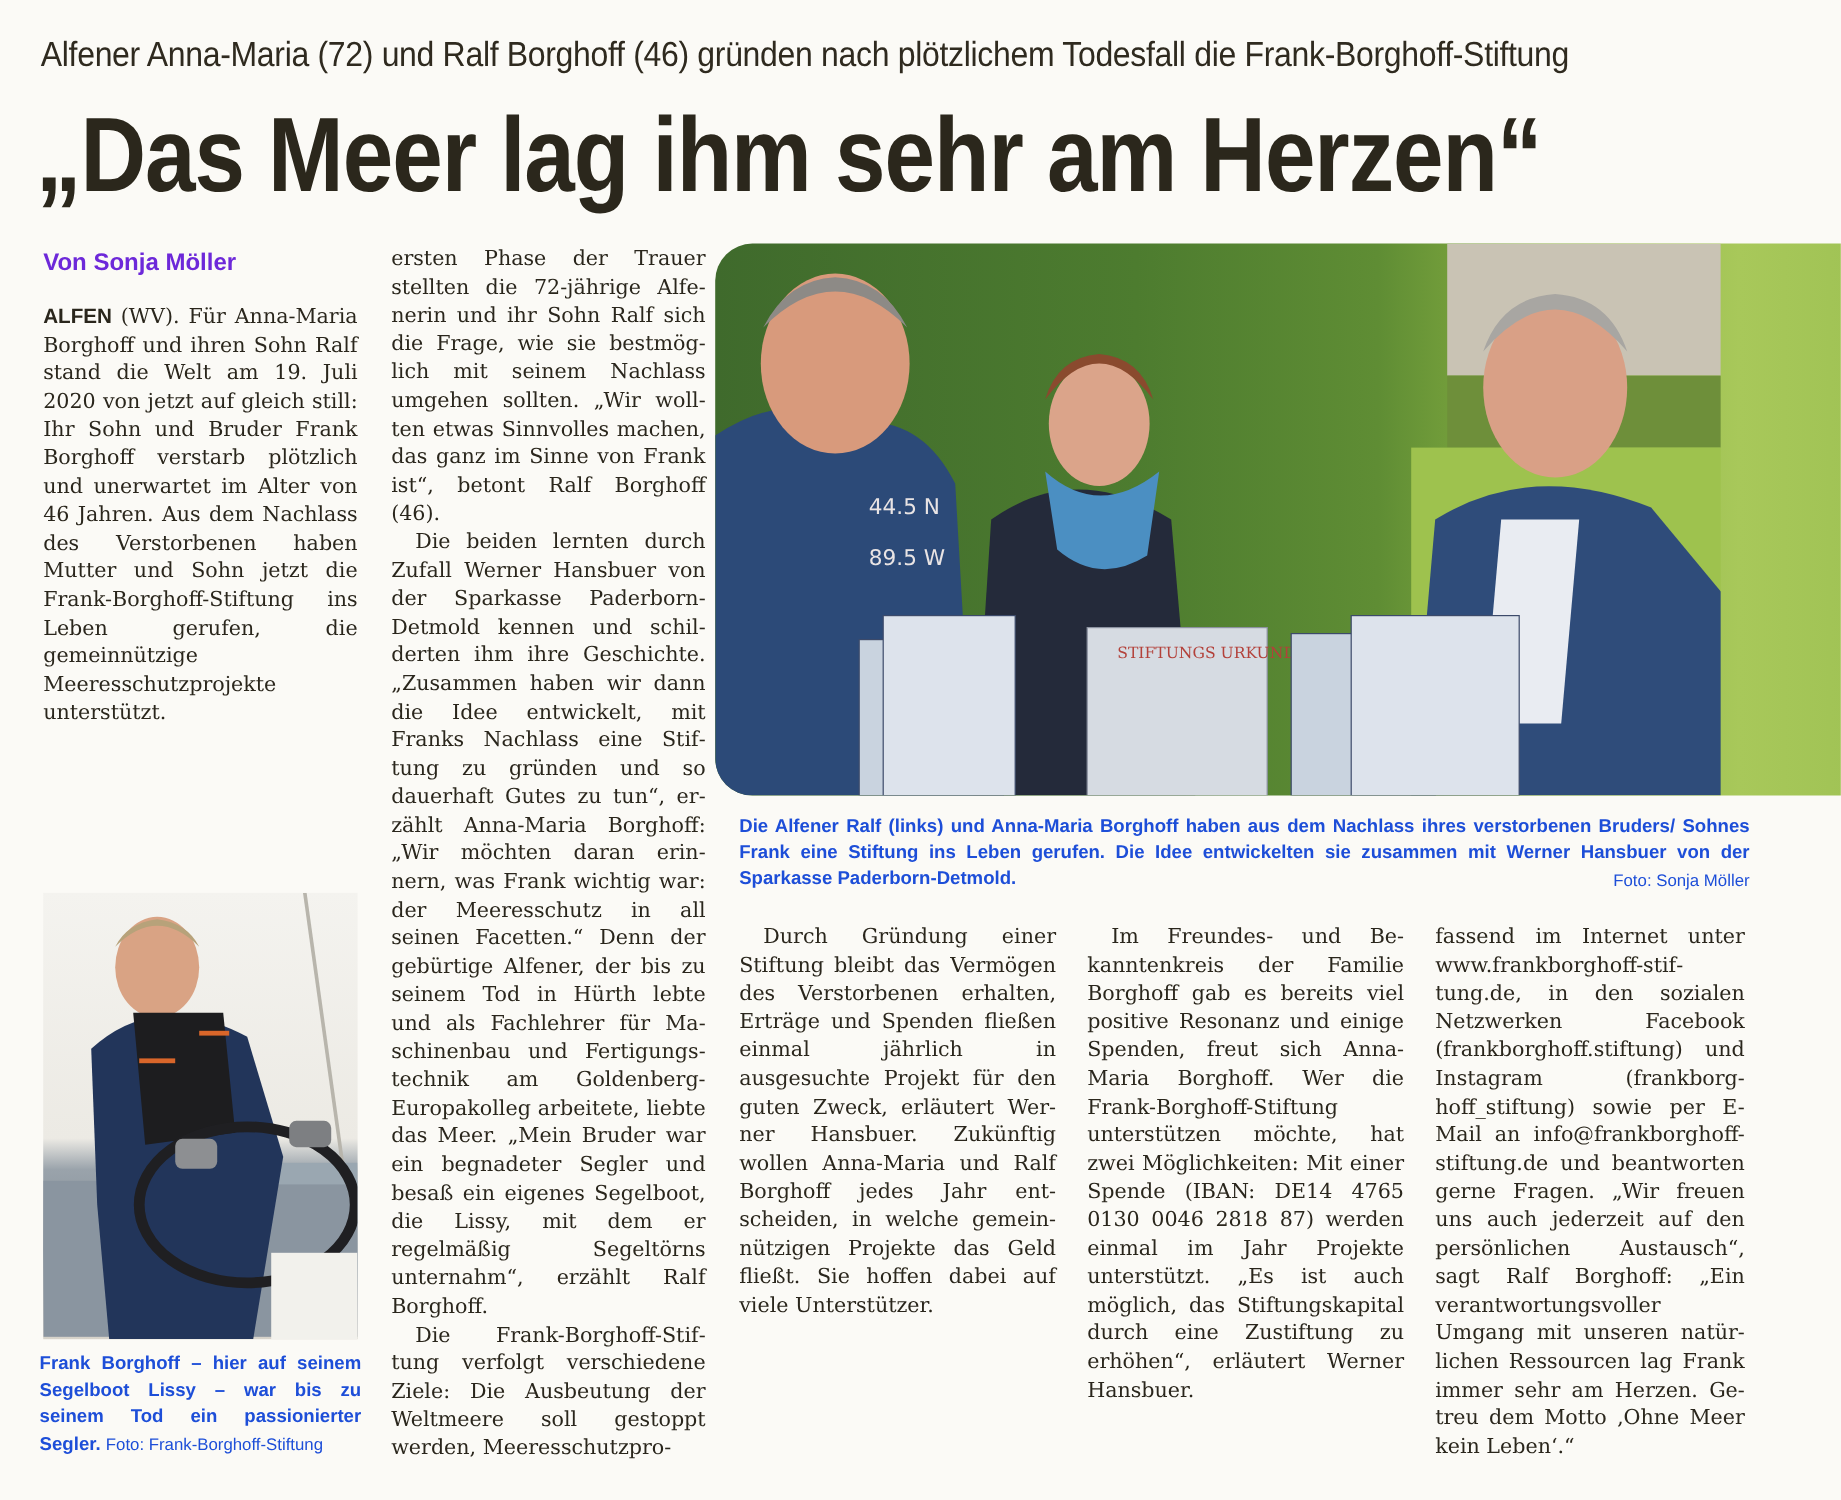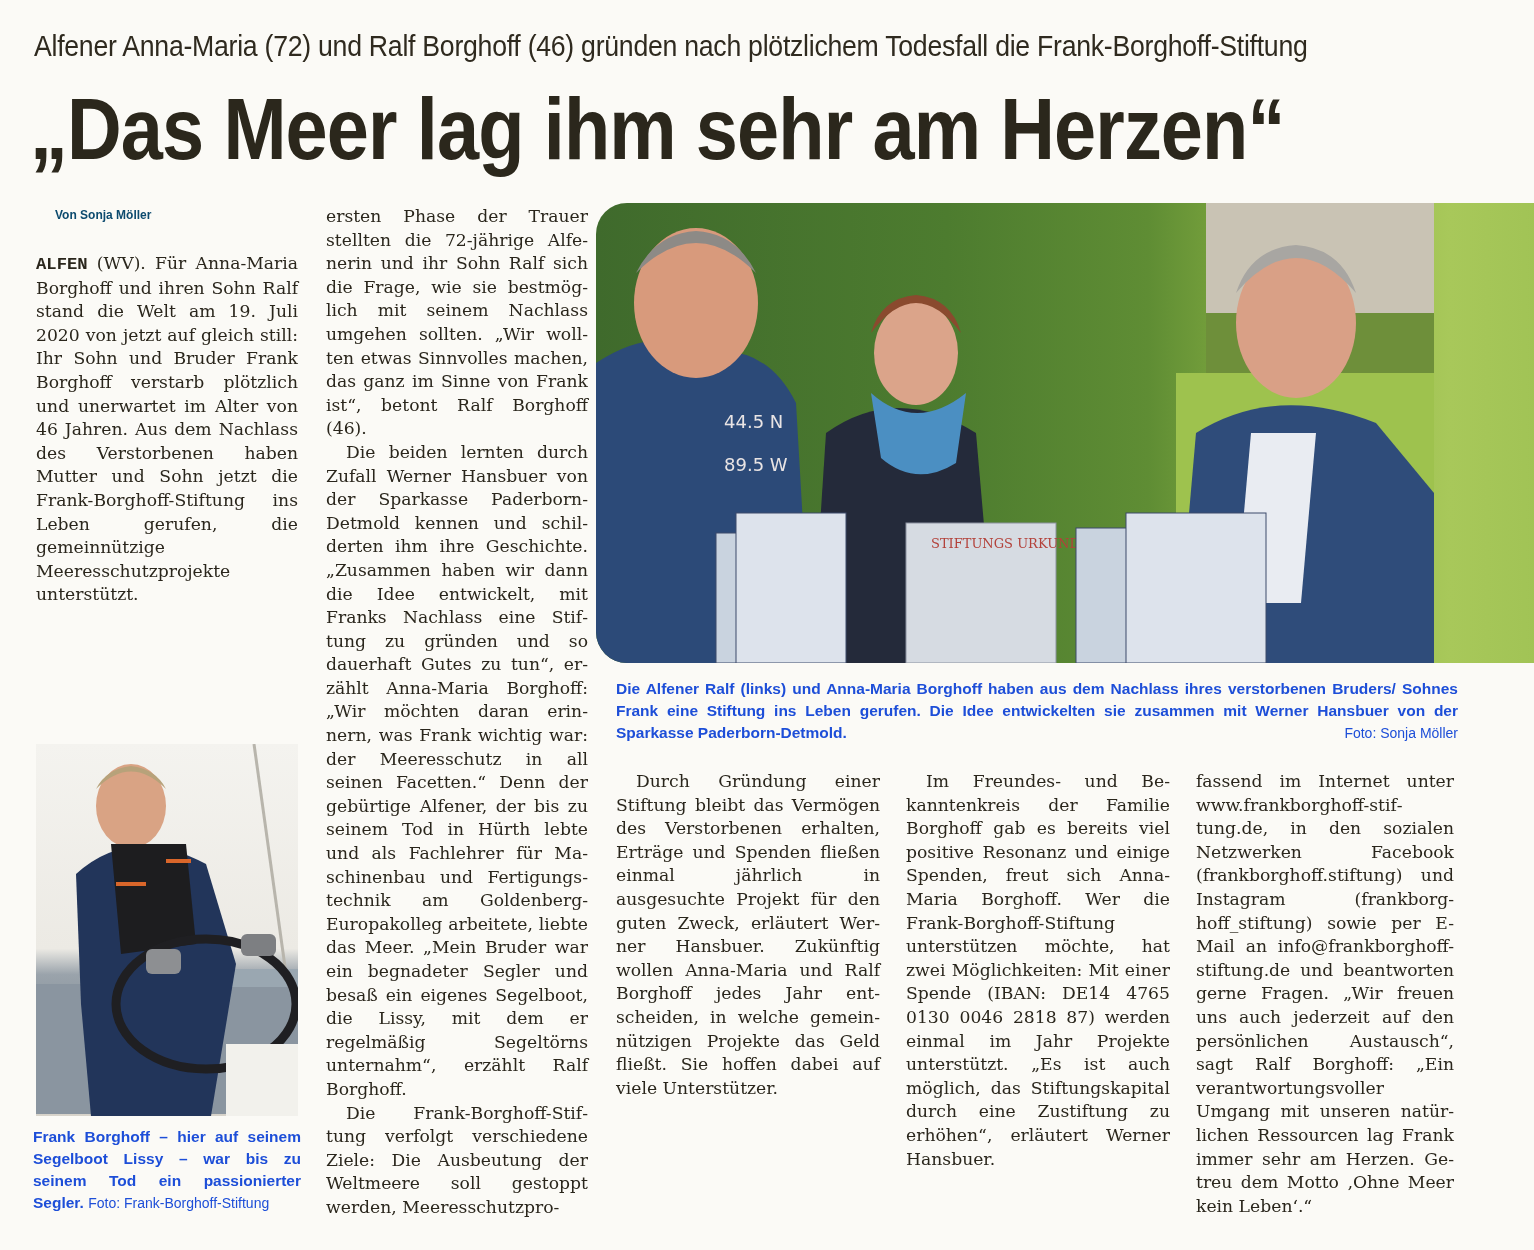--- a/index.html
+++ b/index.html
@@ -27,23 +27,23 @@
   }
   .col p { margin: 0; }
   .col p.indent { text-indent: 20px; }
   .col1 { left: 36px; top: 252px; width: 262px; }
   .col2 { left: 326px; top: 205px; width: 262px; }
   .col3 { left: 616px; top: 770px; width: 264px; }
   .col4 { left: 906px; top: 770px; width: 264px; }
   .col5 { left: 1196px; top: 770px; width: 258px; }
   .byline {
     position: absolute; left: 36px; top: 208px;
-    font-family: "Liberation Sans", sans-serif; font-weight: bold; font-size: 12px; color: #0c4a6e; margin-left: 19px;
+    font-family: "Liberation Sans", sans-serif; font-weight: bold; font-size: 20px; color: #6d28d9;
   }
-  .dateline { font-family: Liberation Mono, monospace; font-weight: bold; margin-top: 28px; }
+  .dateline { font-family: Liberation Sans, sans-serif; font-weight: bold; margin-top: 28px; }
   .caption {
     position: absolute; font-family: "Liberation Sans", sans-serif; font-weight: bold;
     font-size: 15.5px; line-height: 22px; color: #1d4ed8; text-align: justify;
   }
   .caption .credit { font-weight: normal; font-size: 14px; }
   .cap-main { left: 616px; top: 678px; width: 842px; }
   .cap-main .credit { position: absolute; right: 0; bottom: 0; }
   .cap-frank { left: 33px; top: 1126px; width: 268px; }
 
   .photo { position: absolute; overflow: hidden; }

